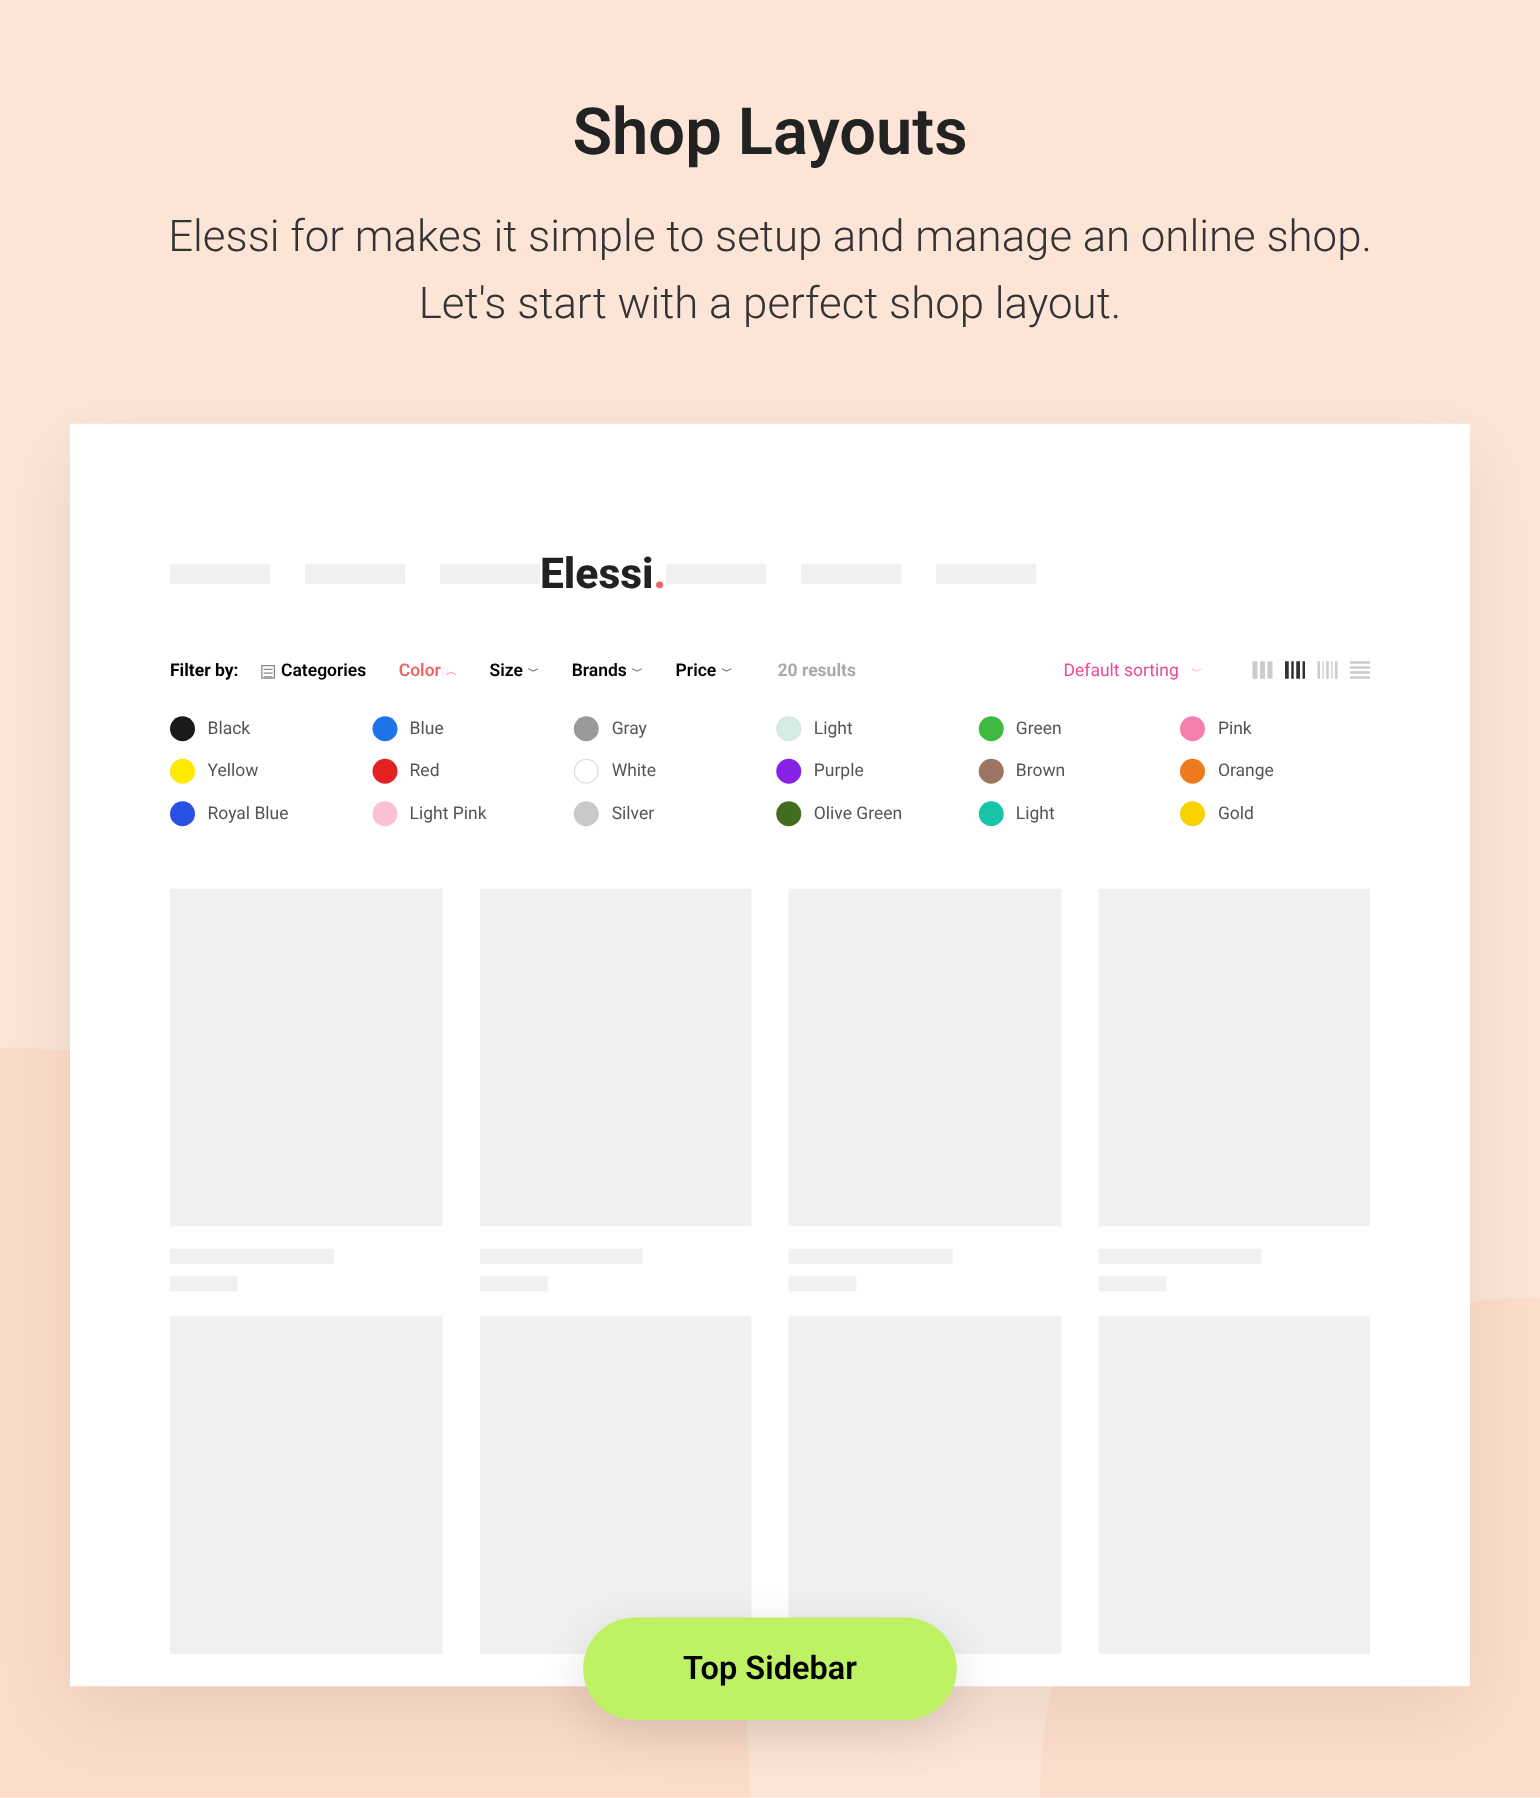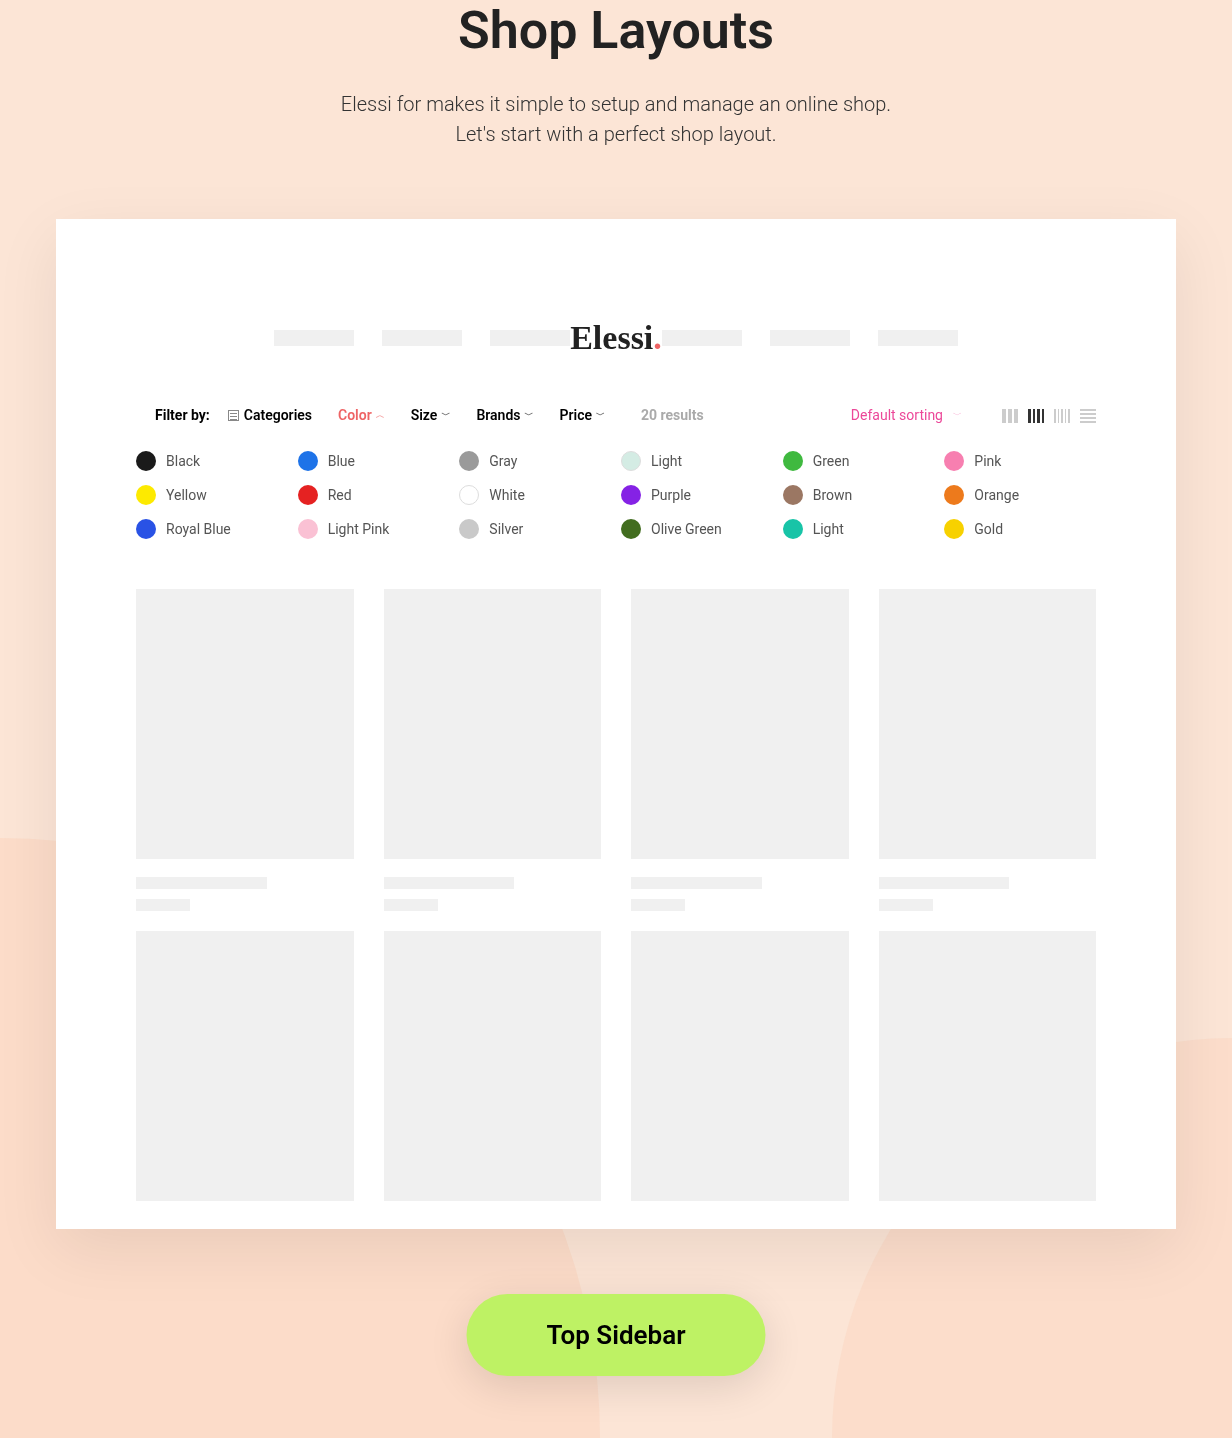--- a/index.html
+++ b/index.html
@@ -1,27 +1,27 @@
 <!DOCTYPE html>
 <html><head>
 <meta charset="utf-8">
 <style>
 *{margin:0;padding:0;box-sizing:border-box;}
 body{font-family:-apple-system,BlinkMacSystemFont,"Segoe UI",Roboto,Helvetica,Arial,sans-serif;background:#fce5d6;width:1232px;height:1438px;overflow:hidden;position:relative;}
 .bg-curve{position:absolute;bottom:0;left:0;width:600px;height:600px;background:#fcd5bf;border-radius:0 600px 0 0;opacity:0.6;}
 .bg-curve2{position:absolute;bottom:0;right:0;width:400px;height:400px;background:#fcd5bf;border-radius:400px 0 0 0;opacity:0.5;}
-.page-title{text-align:center;font-size:52px;font-weight:600;color:#222;}
-.page-subtitle{text-align:center;font-size:20px;font-weight:300;color:#333;line-height:1.5;margin-top:28px;}
+.page-title{text-align:center;padding-top:75px;font-size:52px;font-weight:600;color:#222;}
+.page-subtitle{text-align:center;font-size:35px;font-weight:300;color:#333;line-height:1.5;margin-top:28px;}
 .card{position:relative;width:1120px;height:1010px;margin:70px auto 0;background:#fff;box-shadow:0 20px 60px rgba(0,0,0,0.08);overflow:hidden;}
-.nav-row{display:flex;align-items:center;justify-content:center;padding:100px 80px 0;font-family:Liberation Serif, serif;}
+.nav-row{display:flex;align-items:center;justify-content:flex-start;padding:100px 80px 0;}
 .nav-grp{display:flex;gap:28px;}
 .nav-ph{width:80px;height:16px;background:#f0f0f0;}
 .logo{font-size:34px;font-weight:800;color:#222;}
 .logo .dot{color:#ee6465;}
-.filter-row{display:flex;align-items:flex-end;padding:50px 80px 0;font-size:14px;margin-left:19px;}
+.filter-row{display:flex;align-items:flex-start;padding:50px 80px 0;font-size:14px;}
 .filter-label{font-weight:700;margin-right:18px;}
 .filter-item{display:flex;align-items:center;font-weight:600;margin-right:26px;cursor:pointer;white-space:nowrap;}
 .filter-item.active{color:#ee6465;}
 .chev{margin-left:4px;font-size:9px;opacity:0.6;}
 .cat-icon{display:inline-block;width:11px;height:11px;border:1px solid #888;margin-right:5px;position:relative;}
 .cat-icon:before{content:"";position:absolute;top:2px;left:1px;right:1px;height:1px;background:#888;box-shadow:0 3px 0 #888,0 6px 0 #888;}
 .results{color:#aaa;font-weight:700;margin-left:10px;}
 .spacer{flex:1;}
 .sort{font-weight:400;color:#ec4899;display:flex;align-items:center;margin-right:40px;cursor:pointer;}
 .views{display:flex;gap:10px;}

